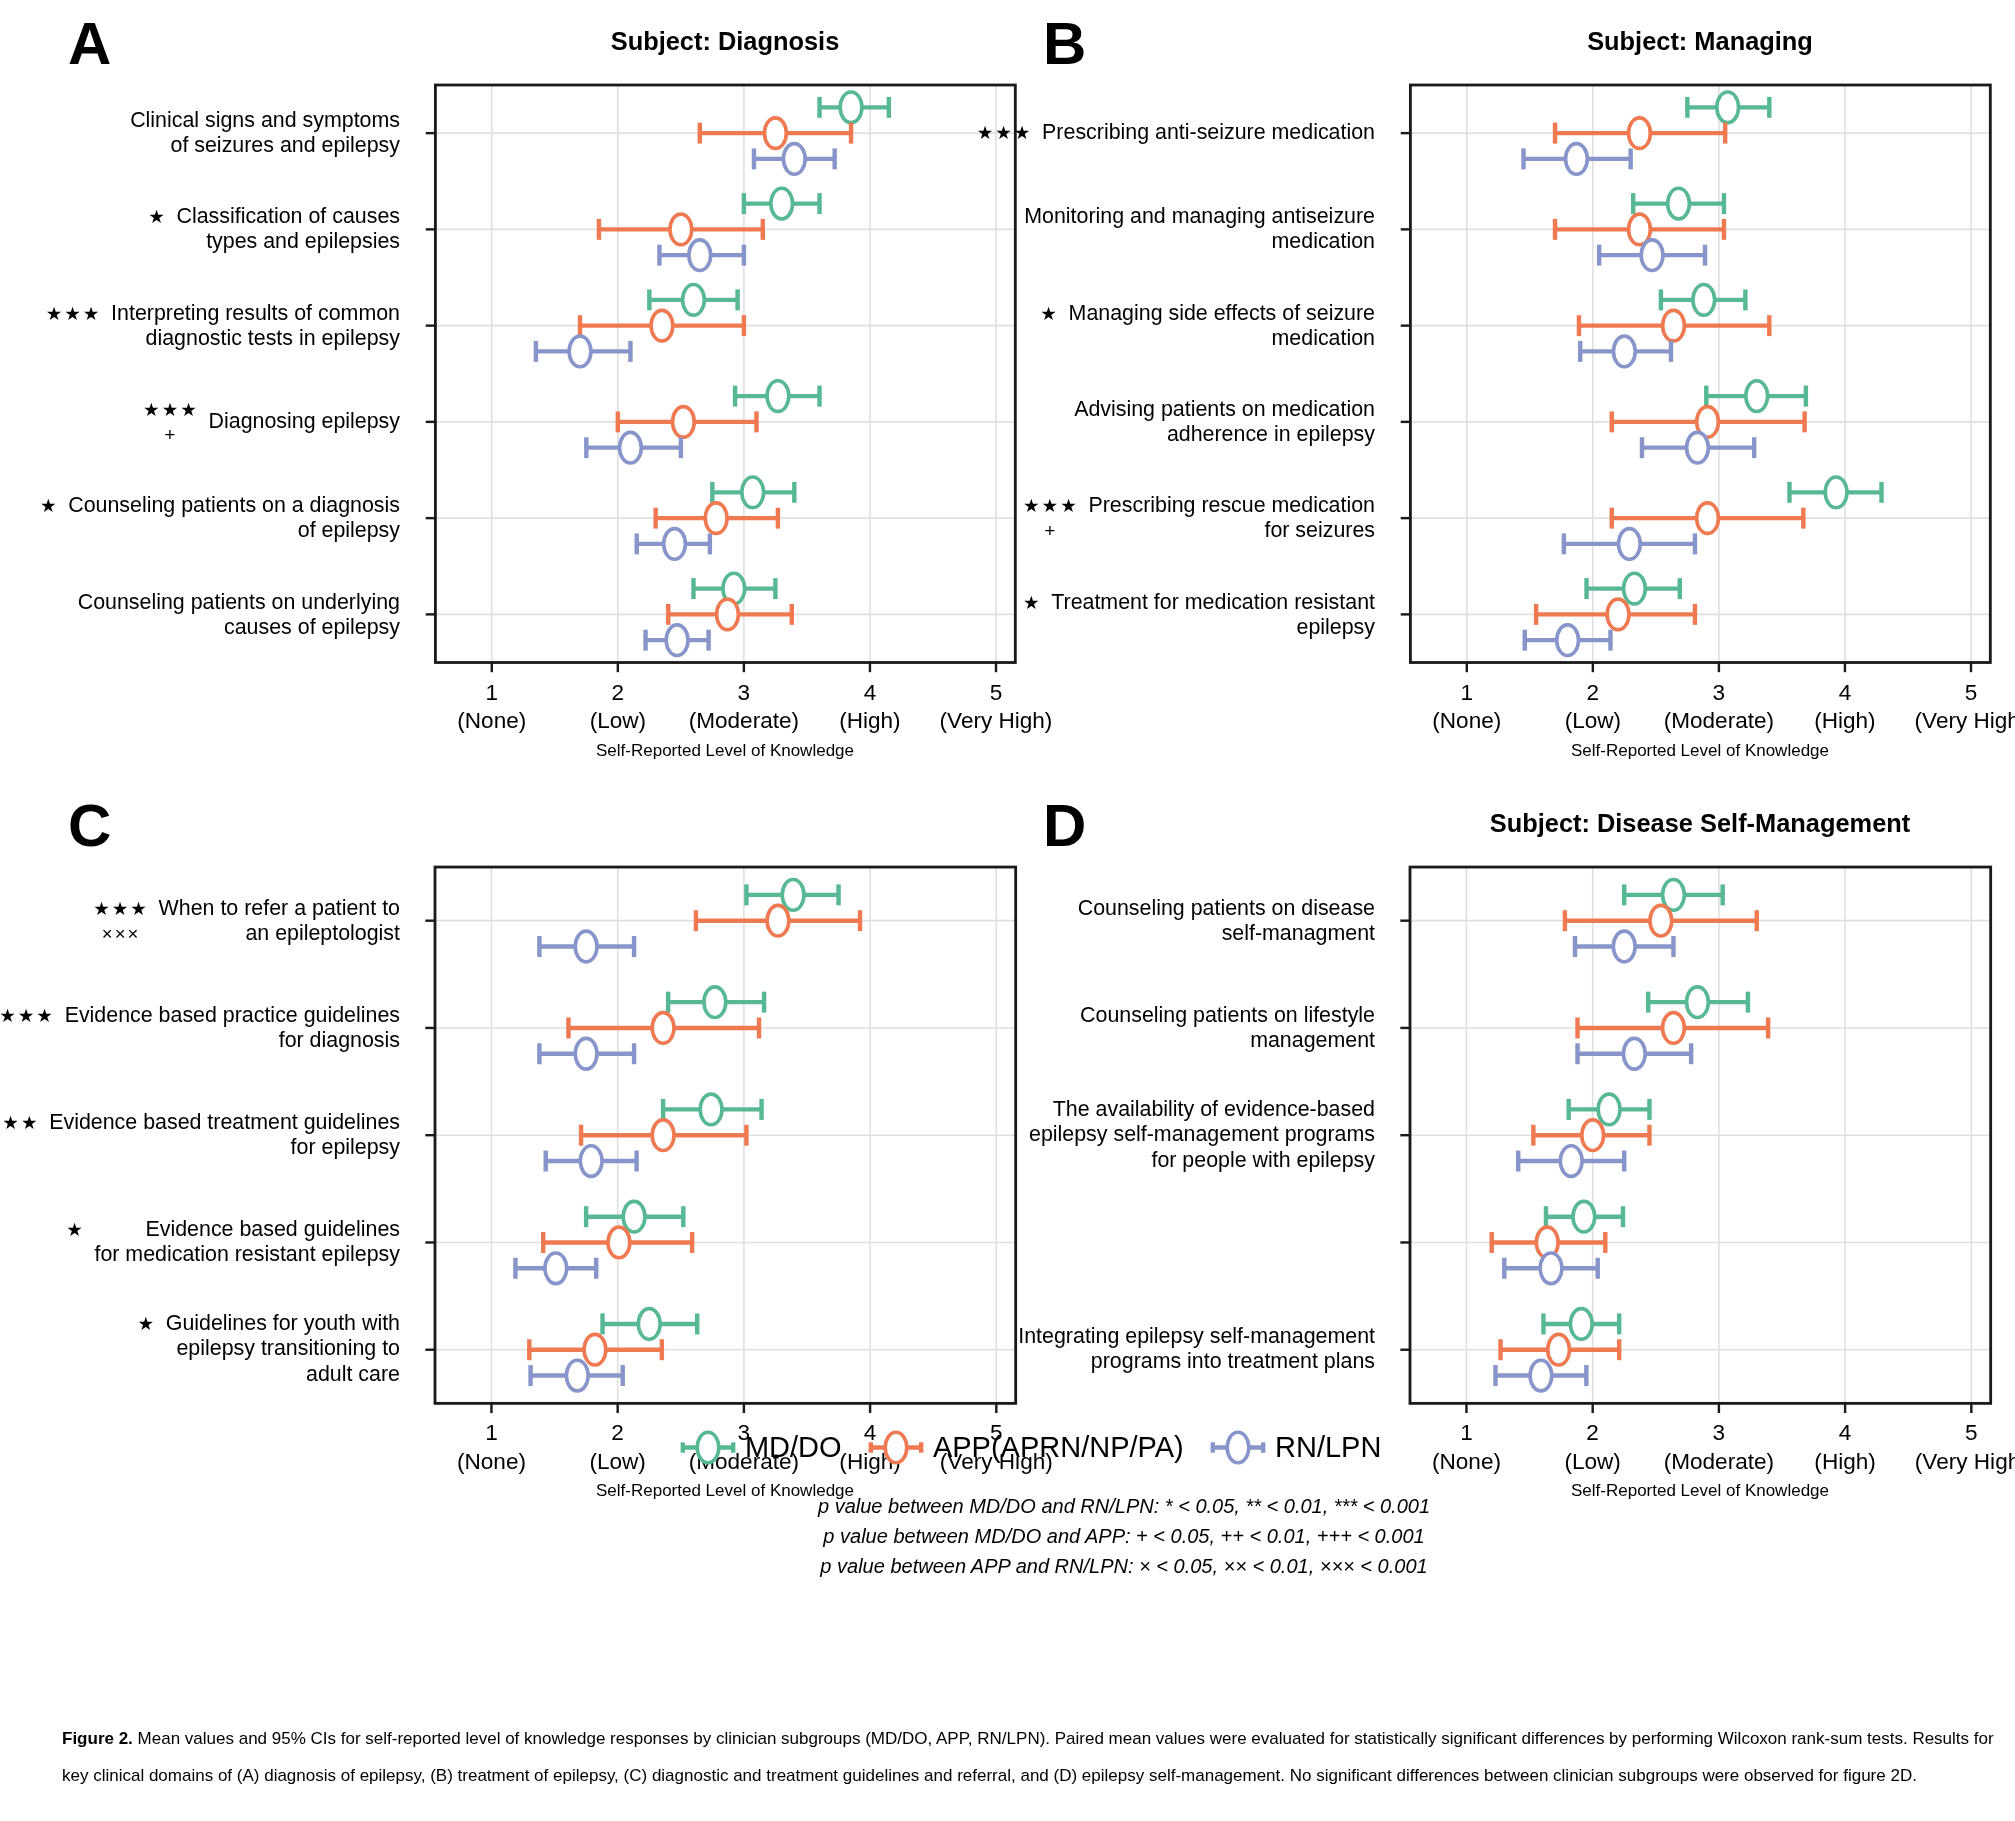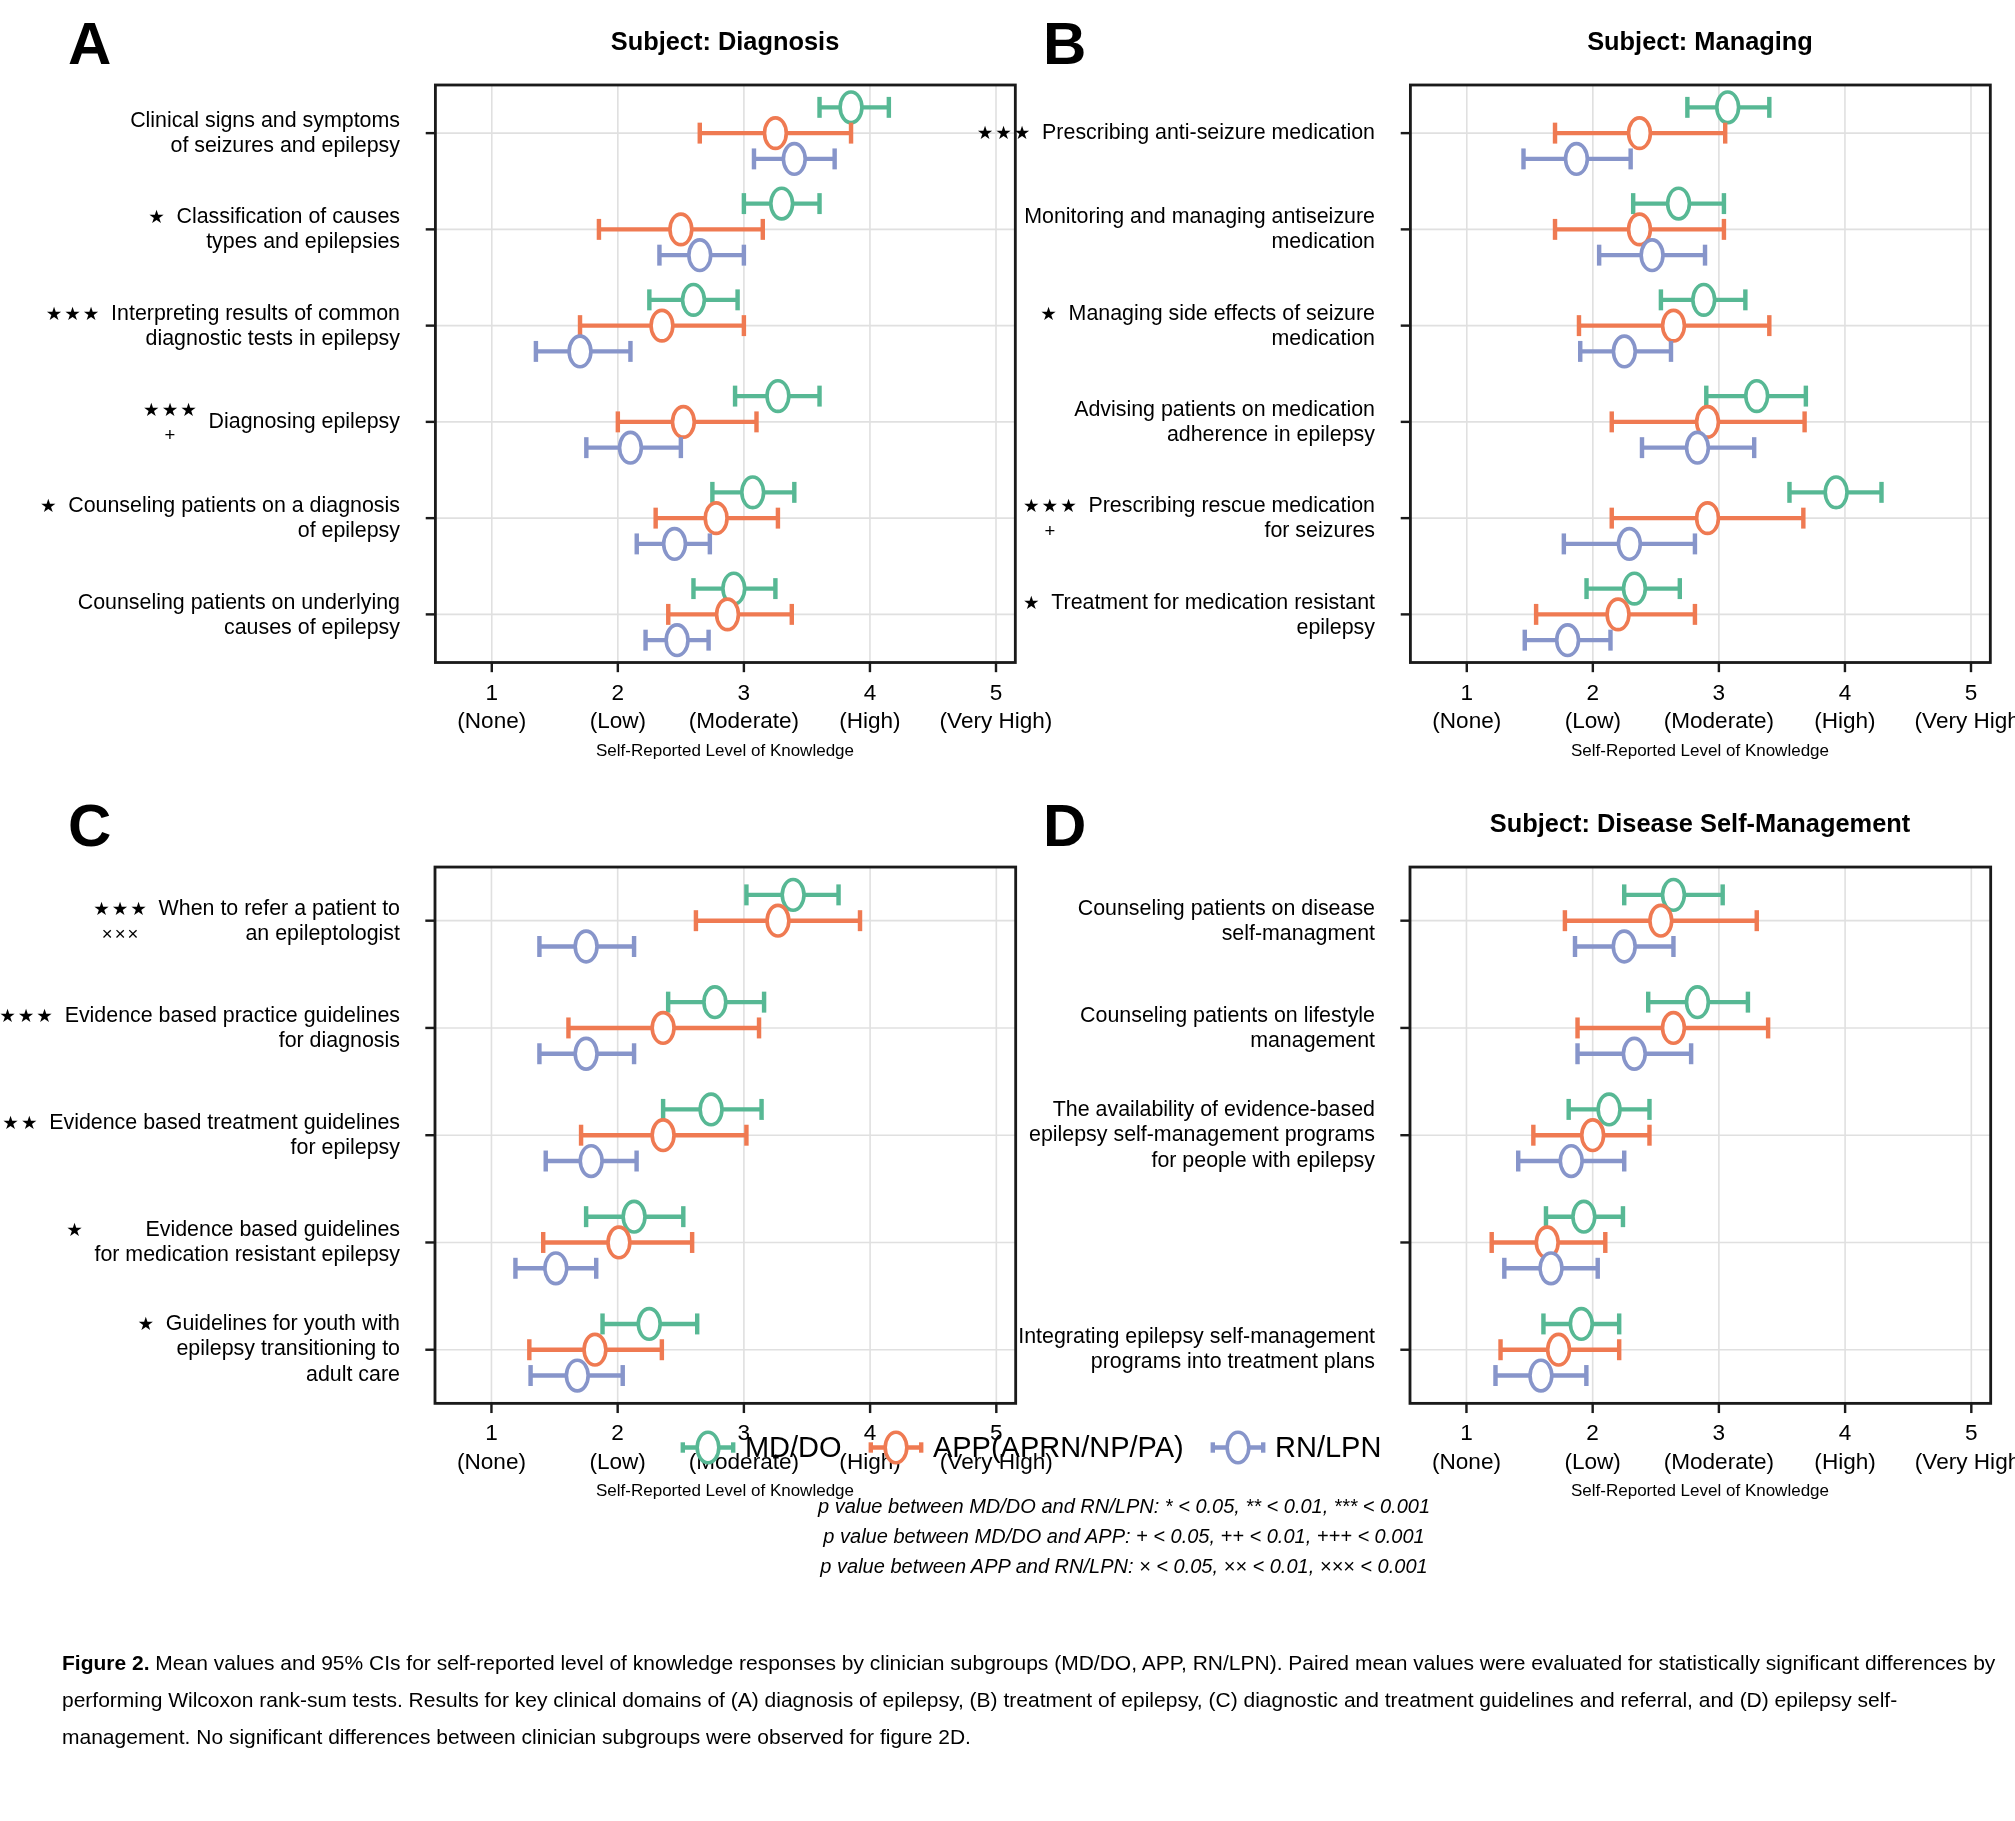--- a/index.html
+++ b/index.html
@@ -31,21 +31,21 @@
   }
   .legend{
     position:absolute;left:0;right:0;top:1429px;display:flex;justify-content:center;
     align-items:center;gap:24px;
   }
   .legend-item{display:flex;align-items:center;gap:7.3px;}
   .legend-label{font-size:29px;}
   .footnotes{position:absolute;left:0;right:0;top:1491px;text-align:center;padding-left:189px;}
   .footnote{font-size:20px;font-style:italic;line-height:30px;}
   .caption{
-    position:absolute;left:62px;top:1644px;width:1951px;font-size:21px;line-height:37px;
+    position:absolute;left:62px;top:1720px;width:1951px;font-size:17px;line-height:37px;
   }
   .cap-bold{font-weight:700;}
 </style>
 </head>
 <body>
 
 <div class="panel" id="panelA">
   <div class="panel-letter">A</div>
   <div class="panel-title">Subject: Diagnosis</div>
   <div class="labels" style="top: 69px; height: 578px;">

